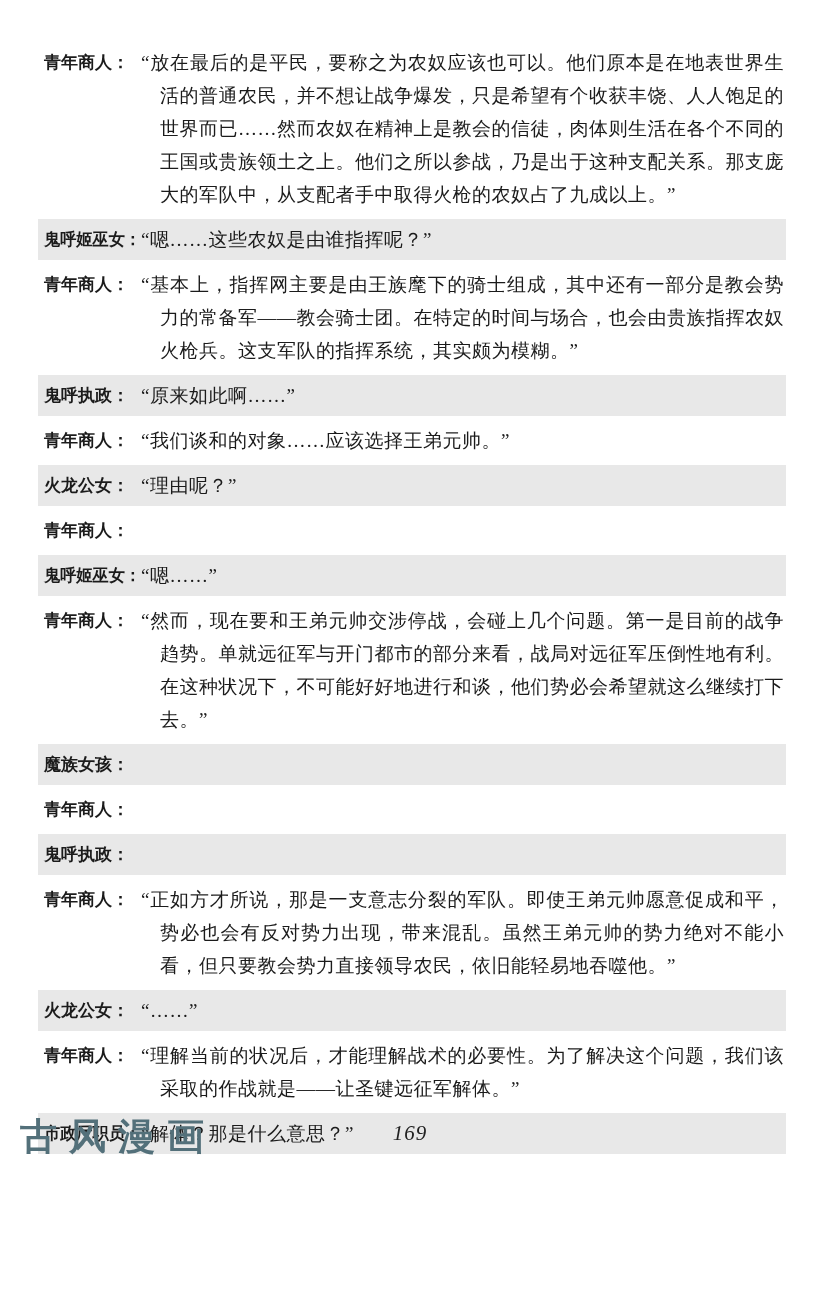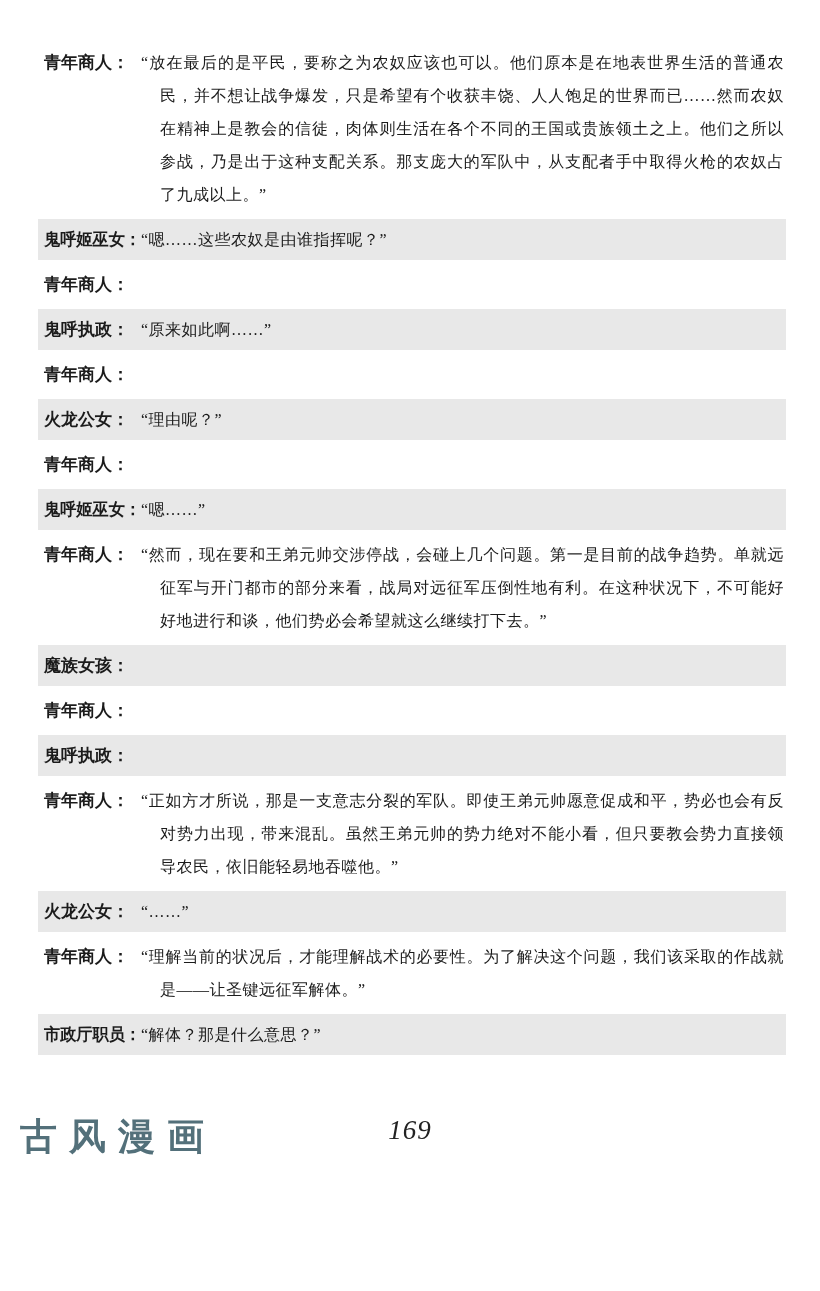--- a/index.html
+++ b/index.html
@@ -35,21 +35,21 @@
     font-family: "Liberation Sans", "DejaVu Sans", sans-serif;
     font-weight: bold;
     font-size: 17px;
     line-height: 33px;
     color: var(--text, #111111);
     white-space: nowrap;
     overflow: visible;
   }
   .text {
     flex: 1 1 auto;
-    font-size: 16px;
+    font-size: 19px;
     line-height: 33px;
     color: var(--text, #1b1b1b);
     text-align: justify;
     padding-left: 19px;
     text-indent: -19px;
     letter-spacing: 0.5px;
   }
   .footer-brand {
     position: absolute;
     left: 20px;
@@ -60,21 +60,21 @@
     font-family: "Liberation Serif", "DejaVu Serif", serif;
     font-weight: bold;
     white-space: nowrap;
   }
   .footer-pagenum {
     position: absolute;
     left: 0; right: 0;
     bottom: 9px;
     text-align: center;
     font-style: italic;
-    font-size: 27px;
+    font-size: 21px;
     color: #222222;
     font-family: "Liberation Serif", "DejaVu Serif", serif;
     letter-spacing: 1px;
   }
   .watermark {
     position: absolute;
     right: 6px;
     top: 1237px;
     font-family: "Liberation Sans", "DejaVu Sans", sans-serif;
     font-weight: bold;
@@ -97,29 +97,31 @@
     <div class="text">“放在最后的是平民，要称之为农奴应该也可以。他们原本是在地表世界生活的普通农民，并不想让战争爆发，只是希望有个收获丰饶、人人饱足的世界而已……然而农奴在精神上是教会的信徒，肉体则生活在各个不同的王国或贵族领土之上。他们之所以参战，乃是出于这种支配关系。那支庞大的军队中，从支配者手中取得火枪的农奴占了九成以上。”</div>
   </div>
 
   <div class="row alt">
     <div class="speaker" style="transform: scaleX(0.95098); transform-origin: left center;">鬼呼姬巫女：</div>
     <div class="text">“嗯……这些农奴是由谁指挥呢？”</div>
   </div>
 
   <div class="row">
     <div class="speaker">青年商人：</div>
+    <div class="text">“基本上，指挥网主要是由王族麾下的骑士组成，其中还有一部分是教会势力的常备军——教会骑士团。在特定的时间与场合，也会由贵族指挥农奴火枪兵。这支军队的指挥系统，其实颇为模糊。”</div>
   </div>
 
   <div class="row alt">
     <div class="speaker">鬼呼执政：</div>
     <div class="text">“原来如此啊……”</div>
   </div>
 
   <div class="row">
     <div class="speaker">青年商人：</div>
+    <div class="text">“我们谈和的对象……应该选择王弟元帅。”</div>
   </div>
 
   <div class="row alt">
     <div class="speaker">火龙公女：</div>
     <div class="text">“理由呢？”</div>
   </div>
 
   <div class="row">
     <div class="speaker">青年商人：</div>
   </div>

